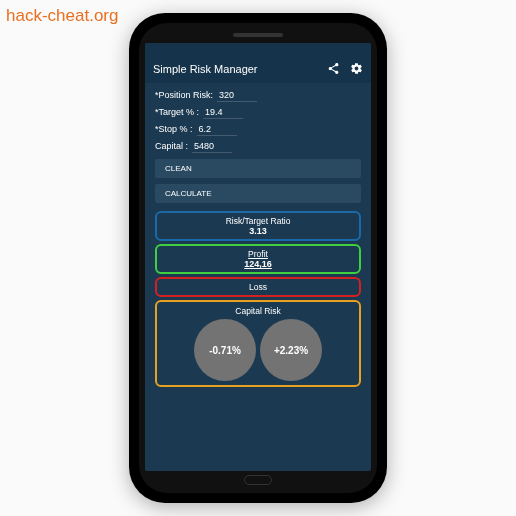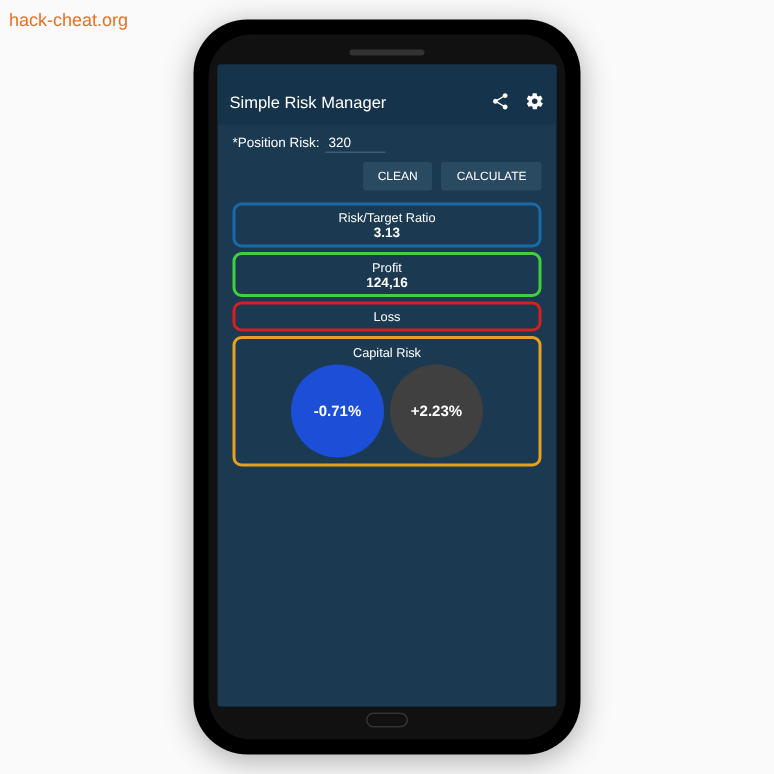--- a/index.html
+++ b/index.html
@@ -10,21 +10,21 @@
       font-family: Arial, sans-serif;
       position: relative;
       display: flex;
       align-items: center;
       justify-content: center;
     }
     .watermark {
       position: absolute;
       top: 6px;
       left: 6px;
-      font-size: 12px;
+      font-size: 17px;
       color: #e87020;
       font-family: Arial, sans-serif;
     }
     .phone {
       width: 258px;
       height: 490px;
       background: #000;
       border-radius: 36px;
       padding: 10px;
       box-shadow: 0 4px 20px rgba(0,0,0,0.3);
@@ -86,59 +86,60 @@
     .form-value {
       border-bottom: 1px solid #445a6e;
       min-width: 40px;
       padding: 1px 2px;
     }
     .buttons {
       display: flex;
       justify-content: flex-end;
       gap: 6px;
       margin: 6px 0 8px;
+      flex-direction: column;
     }
     .btn {
       background: #2a4a62;
       color: #fff;
       font-size: 8px;
       padding: 5px 10px;
       border-radius: 2px;
     }
     .result-box {
       border: 2px solid;
       border-radius: 6px;
       text-align: center;
       padding: 3px;
       margin-bottom: 3px;
     }
     .result-title { font-size: 8.5px; }
     .result-value { font-size: 9px; font-weight: bold; }
     .box-blue { border-color: #1a6aa8; }
-    .box-green { border-color: #3fcf3f; }
+    .box-green { border-color: #3fcf3f; text-decoration: underline; }
     .box-red { border-color: #d42020; }
     .box-orange { border-color: #e8a020; padding: 4px; }
     .circles {
       display: flex;
       justify-content: center;
       gap: 4px;
       margin-top: 3px;
     }
     .circle {
       width: 62px;
       height: 62px;
       border-radius: 50%;
       display: flex;
       align-items: center;
       justify-content: center;
       font-size: 10px;
       font-weight: bold;
     }
-    .circle-red { background: #1d4ed8; }
-    .circle-green { background: #404040; }
+    .circle-red { background: #737373; }
+    .circle-green { background: #737373; }
     .home-btn {
       width: 28px;
       height: 10px;
       border: 1px solid #333;
       border-radius: 5px;
       margin: 4px auto 0;
     }
   </style>
 </head>
 <body>
@@ -163,20 +164,32 @@
                 <path d="M19.4 13c0-.3.1-.7.1-1s0-.7-.1-1l2.1-1.6c.2-.1.2-.4.1-.6l-2-3.5c-.1-.2-.4-.3-.6-.2l-2.5 1c-.5-.4-1.1-.7-1.7-1l-.4-2.6c0-.2-.2-.4-.5-.4h-4c-.2 0-.4.2-.5.4l-.4 2.6c-.6.3-1.2.6-1.7 1l-2.5-1c-.2-.1-.5 0-.6.2l-2 3.5c-.1.2-.1.5.1.6L4.6 11c0 .3-.1.7-.1 1s0 .7.1 1l-2.1 1.6c-.2.1-.2.4-.1.6l2 3.5c.1.2.4.3.6.2l2.5-1c.5.4 1.1.7 1.7 1l.4 2.6c0 .2.2.4.5.4h4c.2 0 .4-.2.5-.4l.4-2.6c.6-.3 1.2-.6 1.7-1l2.5 1c.2.1.5 0 .6-.2l2-3.5c.1-.2.1-.5-.1-.6L19.4 13zM12 15.5c-1.9 0-3.5-1.6-3.5-3.5s1.6-3.5 3.5-3.5 3.5 1.6 3.5 3.5-1.6 3.5-3.5 3.5z"></path>
               </svg>
           </span>
         </div>
       </div>
       <div class="content">
         <div class="form-row">
           <span class="form-label">*Position Risk:</span>
           <span class="form-value">320</span>
         </div>
+        <div class="form-row">
+          <span class="form-label">*Target % :</span>
+          <span class="form-value">19.4</span>
+        </div>
+        <div class="form-row">
+          <span class="form-label">*Stop % :</span>
+          <span class="form-value">6.2</span>
+        </div>
+        <div class="form-row">
+          <span class="form-label">Capital :</span>
+          <span class="form-value">5480</span>
+        </div>
         <div class="buttons">
           <div class="btn">CLEAN</div>
           <div class="btn">CALCULATE</div>
         </div>
         <div class="result-box box-blue">
           <div class="result-title">Risk/Target Ratio</div>
           <div class="result-value">3.13</div>
         </div>
         <div class="result-box box-green">
           <div class="result-title">Profit</div>

